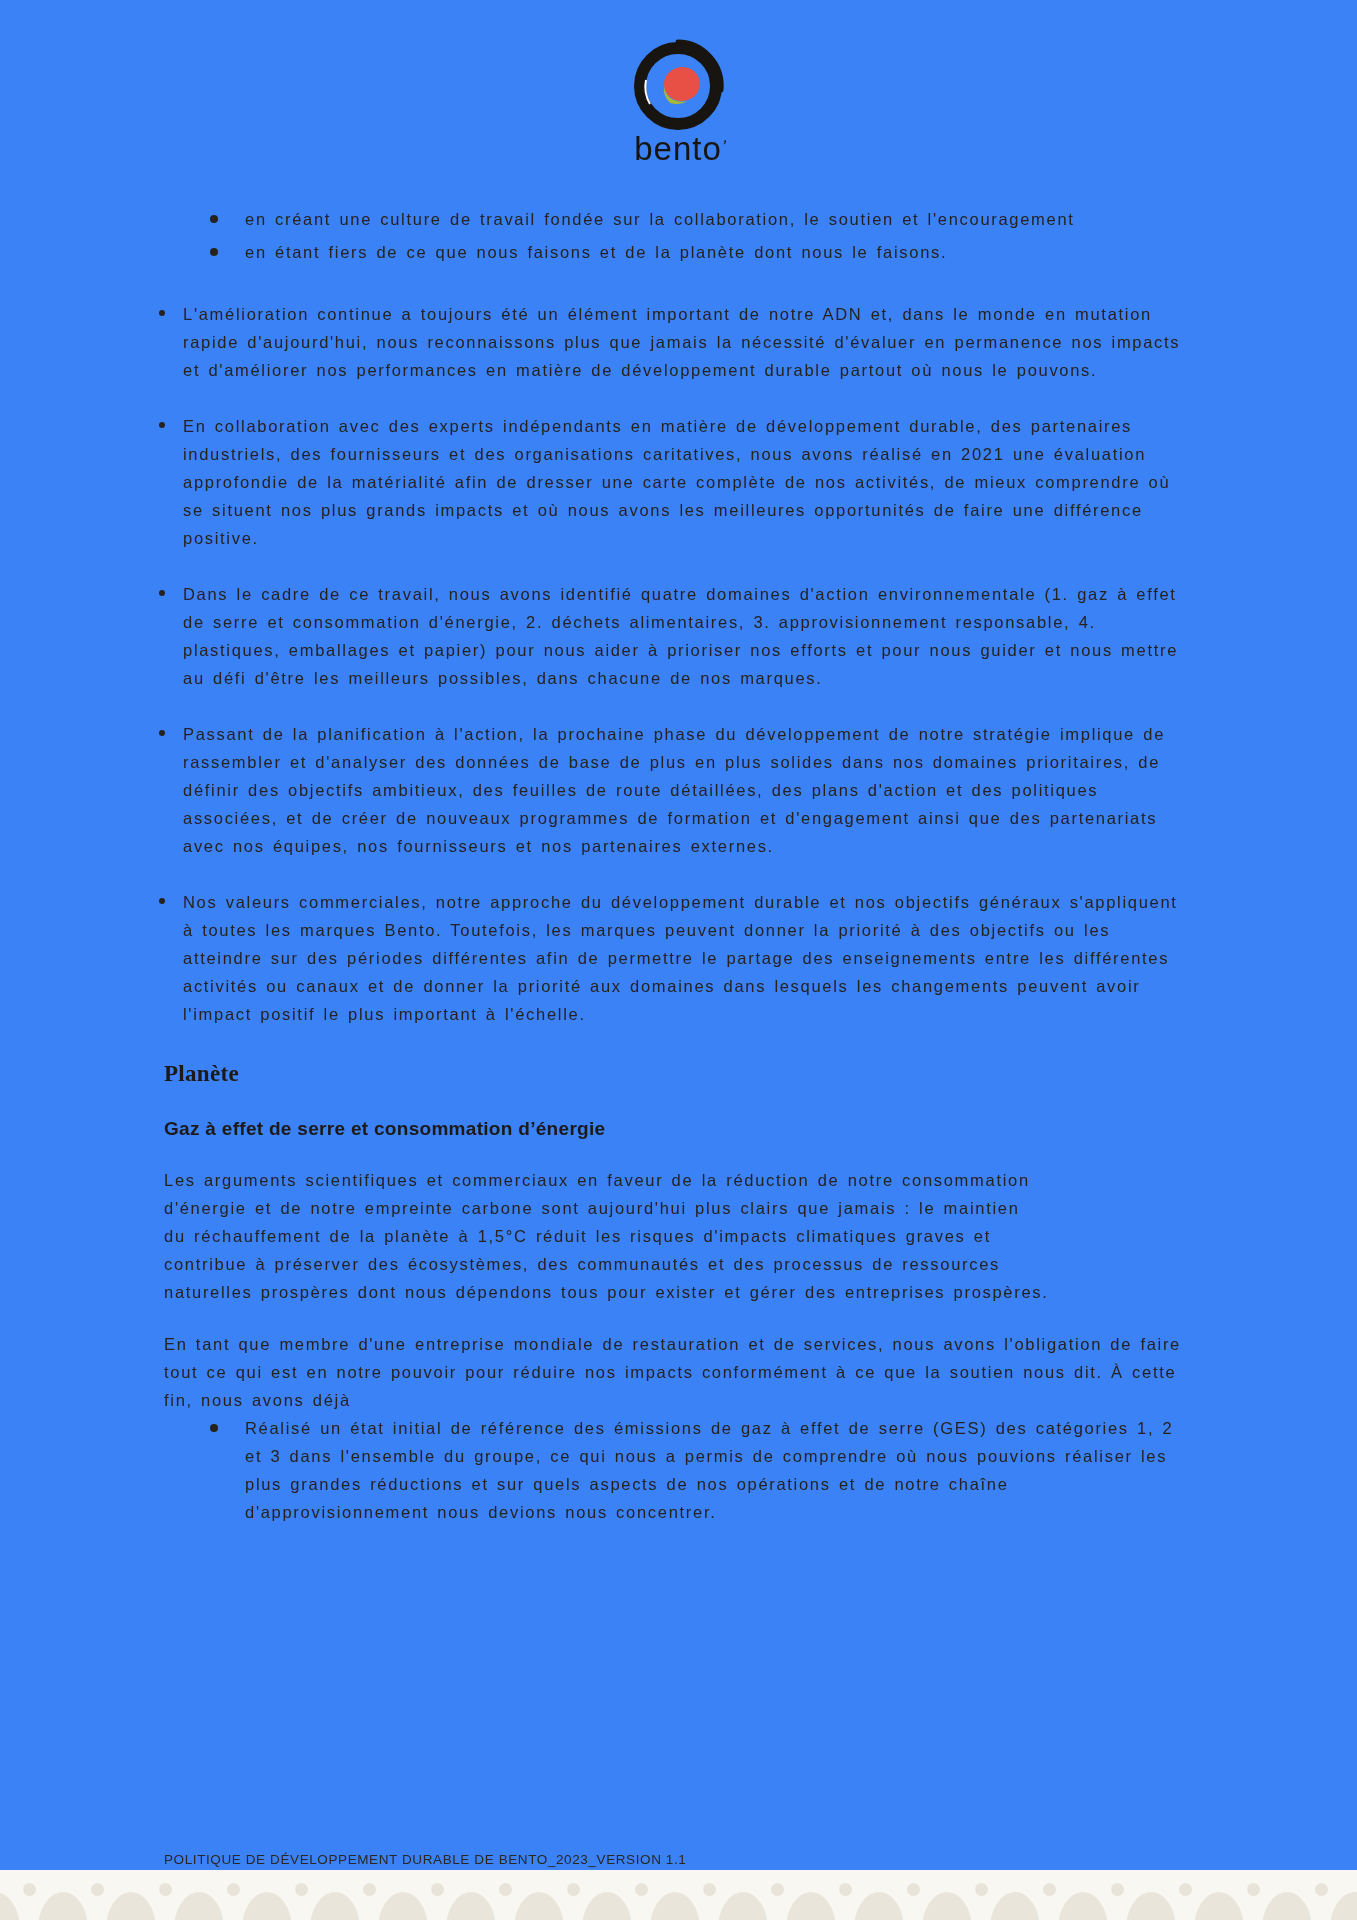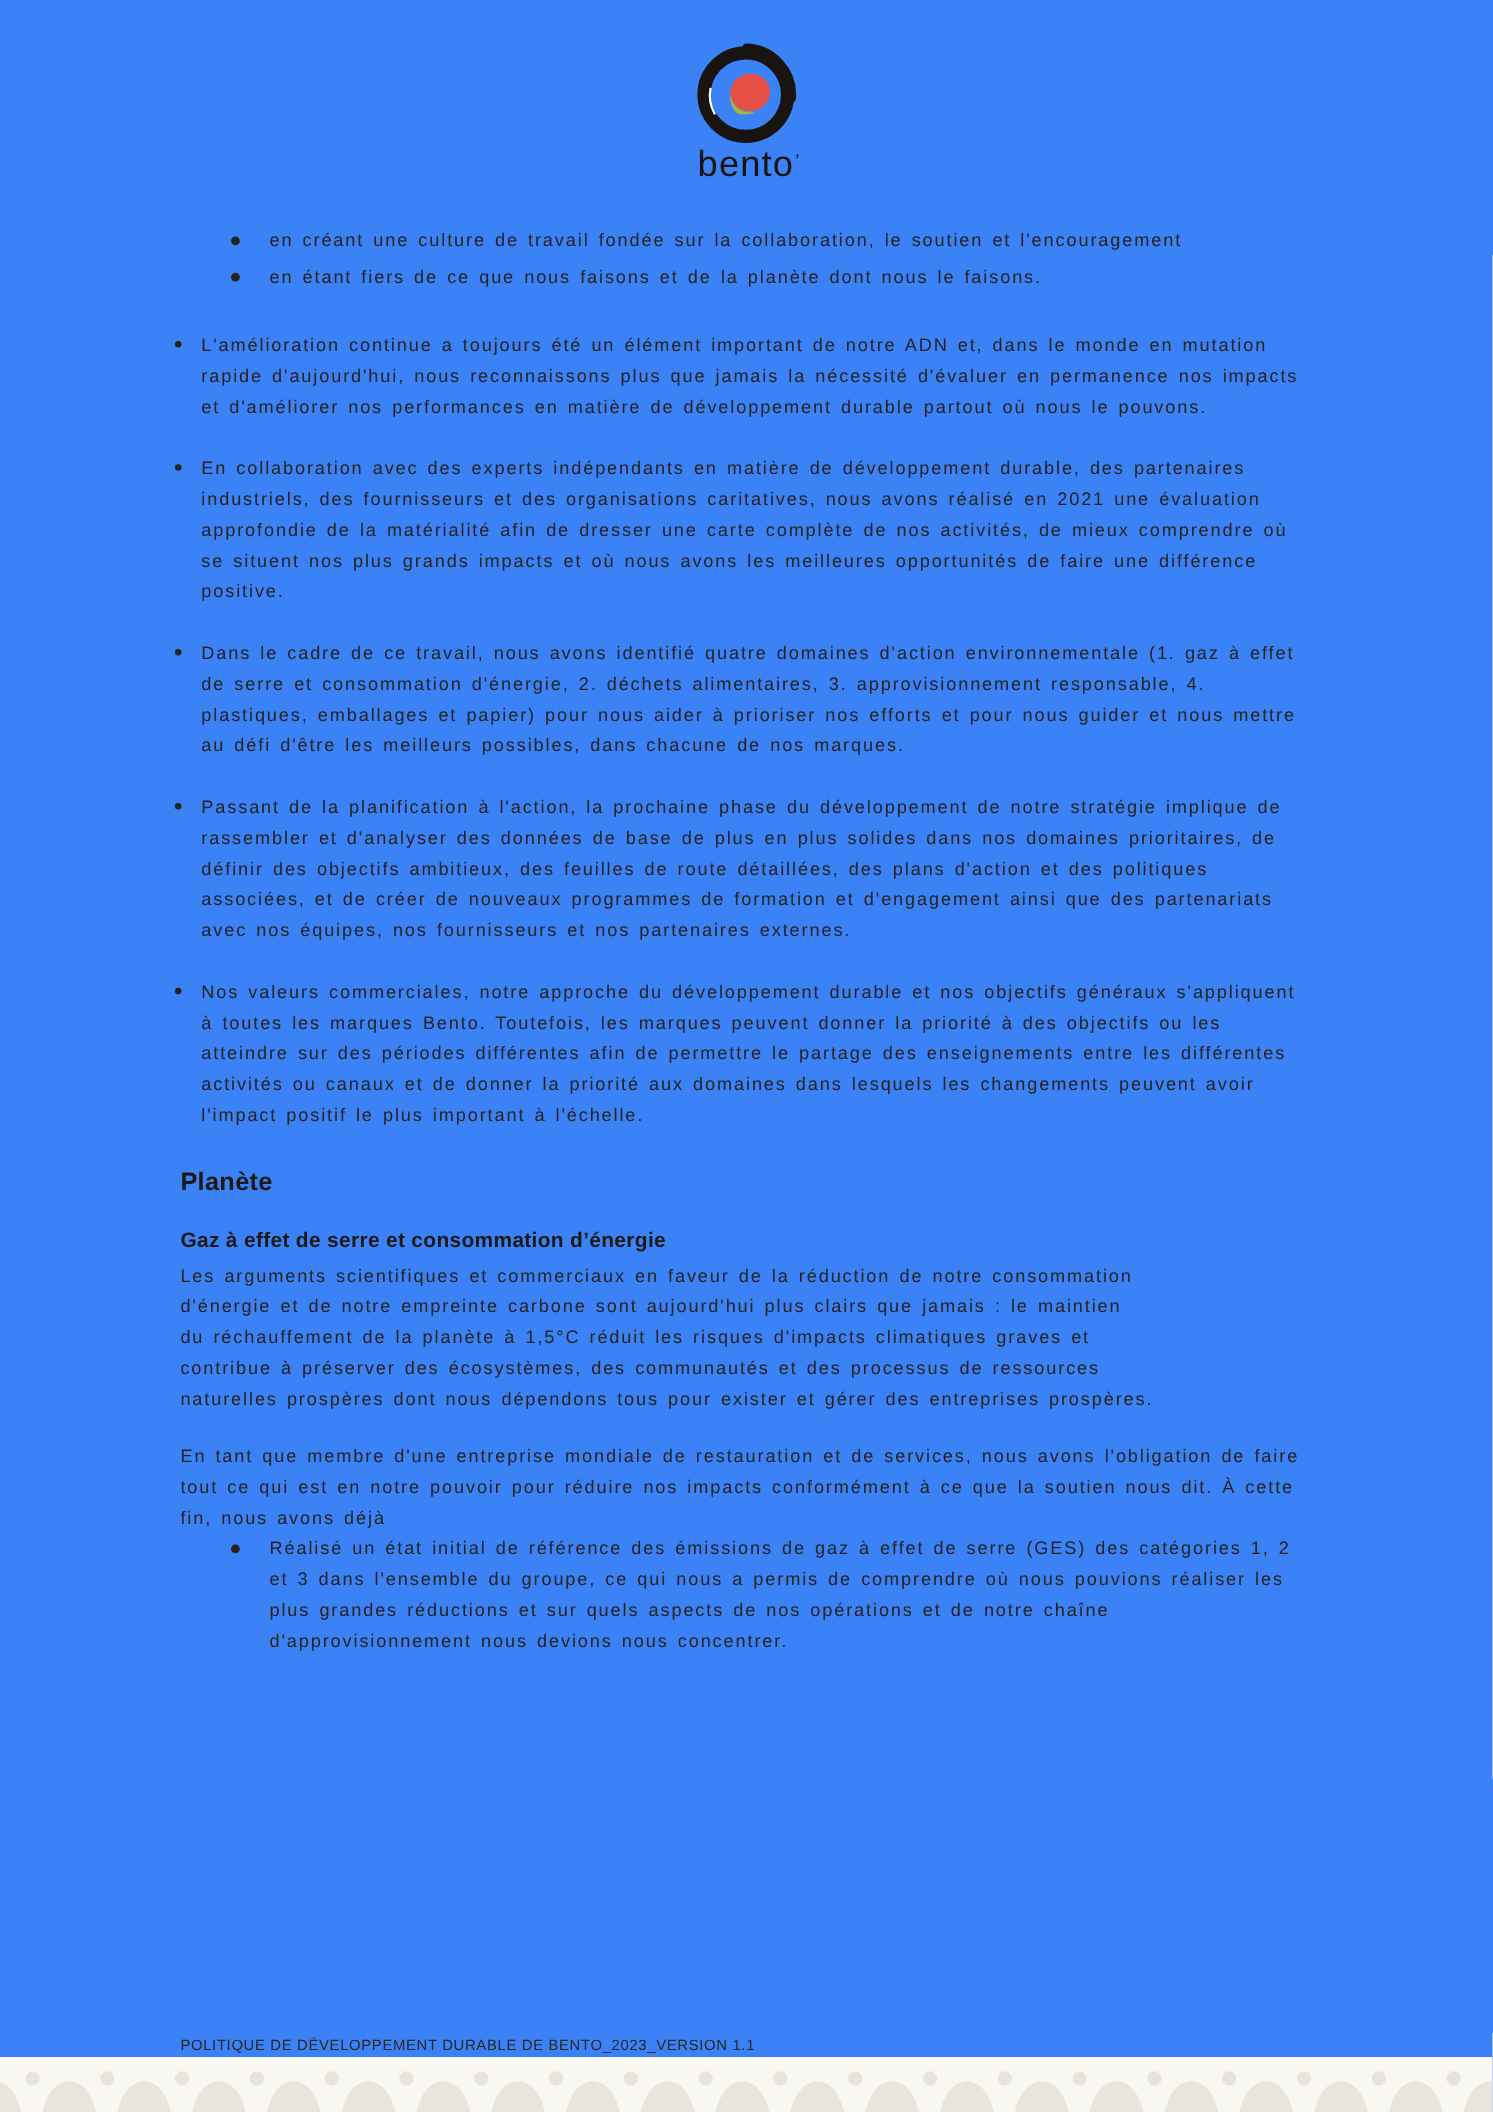--- a/index.html
+++ b/index.html
@@ -36,27 +36,27 @@
     position:relative;padding-left:19px;margin:0 0 28px 0;
   }
   .para-list li::before{
     content:"";position:absolute;left:-5px;top:10px;width:6px;height:6px;
     border-radius:50%;background:#262220;
   }
   h1{
     font-size:23px;line-height:32px;margin:20px 0 0 0;font-weight:700;
     letter-spacing:0.3px;color:#1d1916;
   }
-  h1.h-planete{margin-top:30px;}
+  h1.h-planete{margin-top:30px;font-family:Liberation Serif, serif;}
   h2{
     font-size:19px;line-height:26px;margin:26px 0 0 0;font-weight:700;
     letter-spacing:0.3px;color:#1d1916;
   }
   .para-list{margin-top:34px;}
-  p.pg{margin:4px 0 0 0;}
+  p.pg{margin:24px 0 0 0;}
   p.pg-narrow{max-width:885px;}
   p.pg-gap{margin-top:24px;}
   
   .footer{
     position:absolute;left:164px;top:1852px;font-size:13.5px;letter-spacing:0.6px;
     color:#2a2624;
   }
   
   .band{
     position:absolute;left:0;right:0;bottom:0;height:50px;background:#f9f7f2;overflow:hidden;

